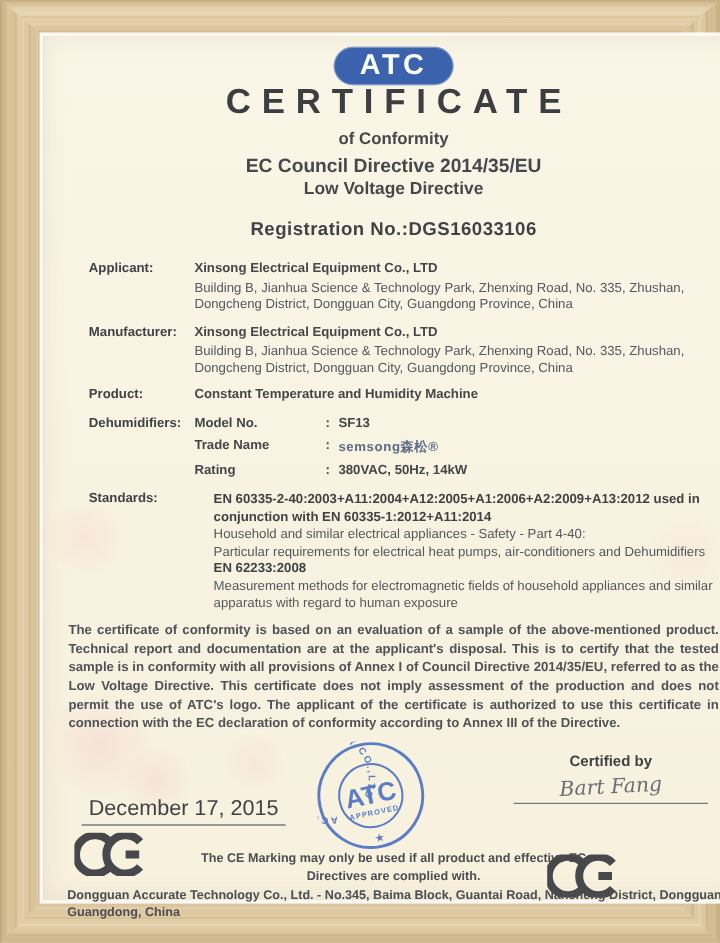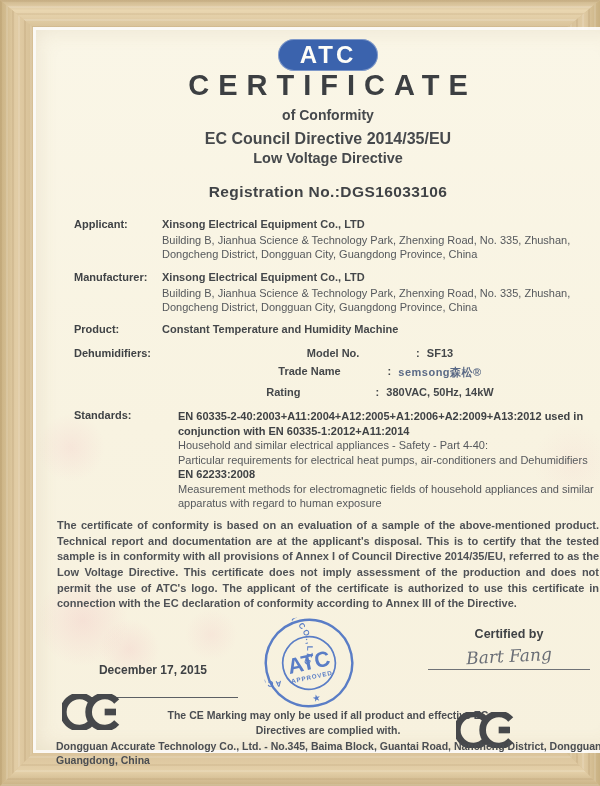--- a/index.html
+++ b/index.html
@@ -56,21 +56,21 @@
   .directive{font-size:16px;font-weight:bold;color:#46494c;margin-top:7px;}
   .lvd{font-size:14.5px;font-weight:bold;color:#46494c;margin-top:2px;}
   .registration{font-size:15.5px;font-weight:bold;color:#404346;margin-top:17px;margin-bottom:17px;letter-spacing:.4px;}
 
   
   .rows{padding:0 22px 0 38px;font-size:11px;}
   .frow{display:grid;grid-template-columns:88px 1fr;column-gap:0;margin-bottom:9px;}
   .flabel{font-weight:bold;color:#3f4245;}
   .fname{font-weight:bold;color:#44474a;}
   .faddr{color:#55585c;margin-top:3px;line-height:1.3;}
-  .ident-rows{display:flex;flex-direction:column;gap:6px;align-items:center;}
+  .ident-rows{display:flex;flex-direction:column;gap:6px;}
   .irow{display:grid;grid-template-columns:102px 18px 1fr;}
   .irow .il{font-weight:bold;}
   .irow .ic{font-weight:bold;text-align:center;}
   .irow .iv{font-weight:bold;}
   .trade-logo{font-weight:bold;color:#5b6a86;letter-spacing:.5px;}
   .std-lines{line-height:1.32;}
   .std-b{font-weight:bold;color:#3f4245;}
   .std-n{color:#55585c;}
 
   
@@ -79,21 +79,21 @@
 
   
   .bottom-area{position:relative;height:182px;margin-top:2px;}
   .stamp{position:absolute;left:226px;top:2px;width:94px;height:94px;transform:rotate(-12deg);opacity:.92;}
   .certified{position:absolute;right:30px;top:13px;width:162px;text-align:center;}
   .certified .cb-label{font-size:12.5px;font-weight:bold;color:#3f4245;}
   .certified .sig{font-size:17px;font-style:italic;color:#6a6e76;margin-top:5px;transform:rotate(-3deg);
     font-family:"DejaVu Serif",serif;}
   .certified .sig-line{border-bottom:1.5px solid #6f7277;margin-top:3px;}
   .date-block{position:absolute;left:32px;top:49px;width:170px;text-align:center;}
-  .date-block .dv{font-size:12px;font-weight:bold;color:#3f4245;padding-bottom:20px;border-bottom:1.5px solid #5c5f63;}
+  .date-block .dv{font-size:18px;font-weight:normal;color:#3f4245;padding-bottom:3px;border-bottom:1.5px solid #5c5f63;}
   .date-block .dl{font-size:12.5px;font-weight:bold;color:#3f4245;margin-top:7px;}
   .ce{position:absolute;width:64px;}
   .ce-left{left:26px;top:80px;}
   .ce-right{left:420px;top:98px;}
   .ce-note{position:absolute;left:112px;right:112px;top:94px;text-align:center;
     font-size:10.5px;font-weight:bold;color:#4b4e52;line-height:1.4;}
   .f-address{position:absolute;left:20px;right:14px;top:126px;font-size:10.5px;font-weight:bold;color:#4b4e52;line-height:1.3;}
 </style>
 </head>
 <body>

